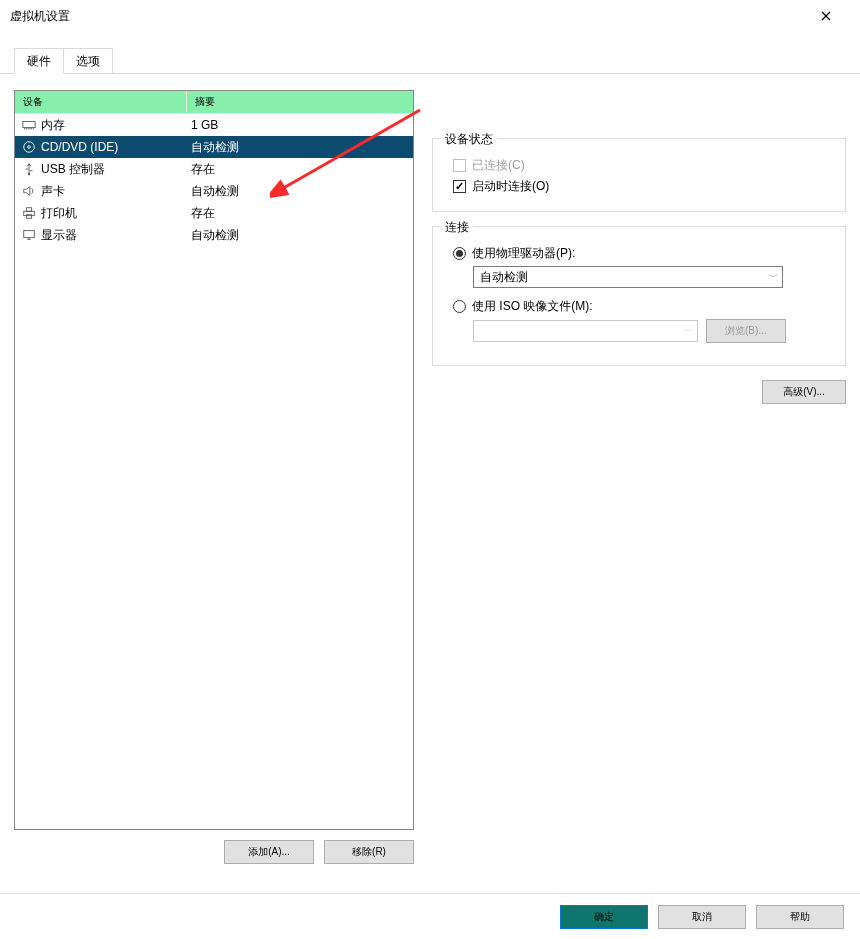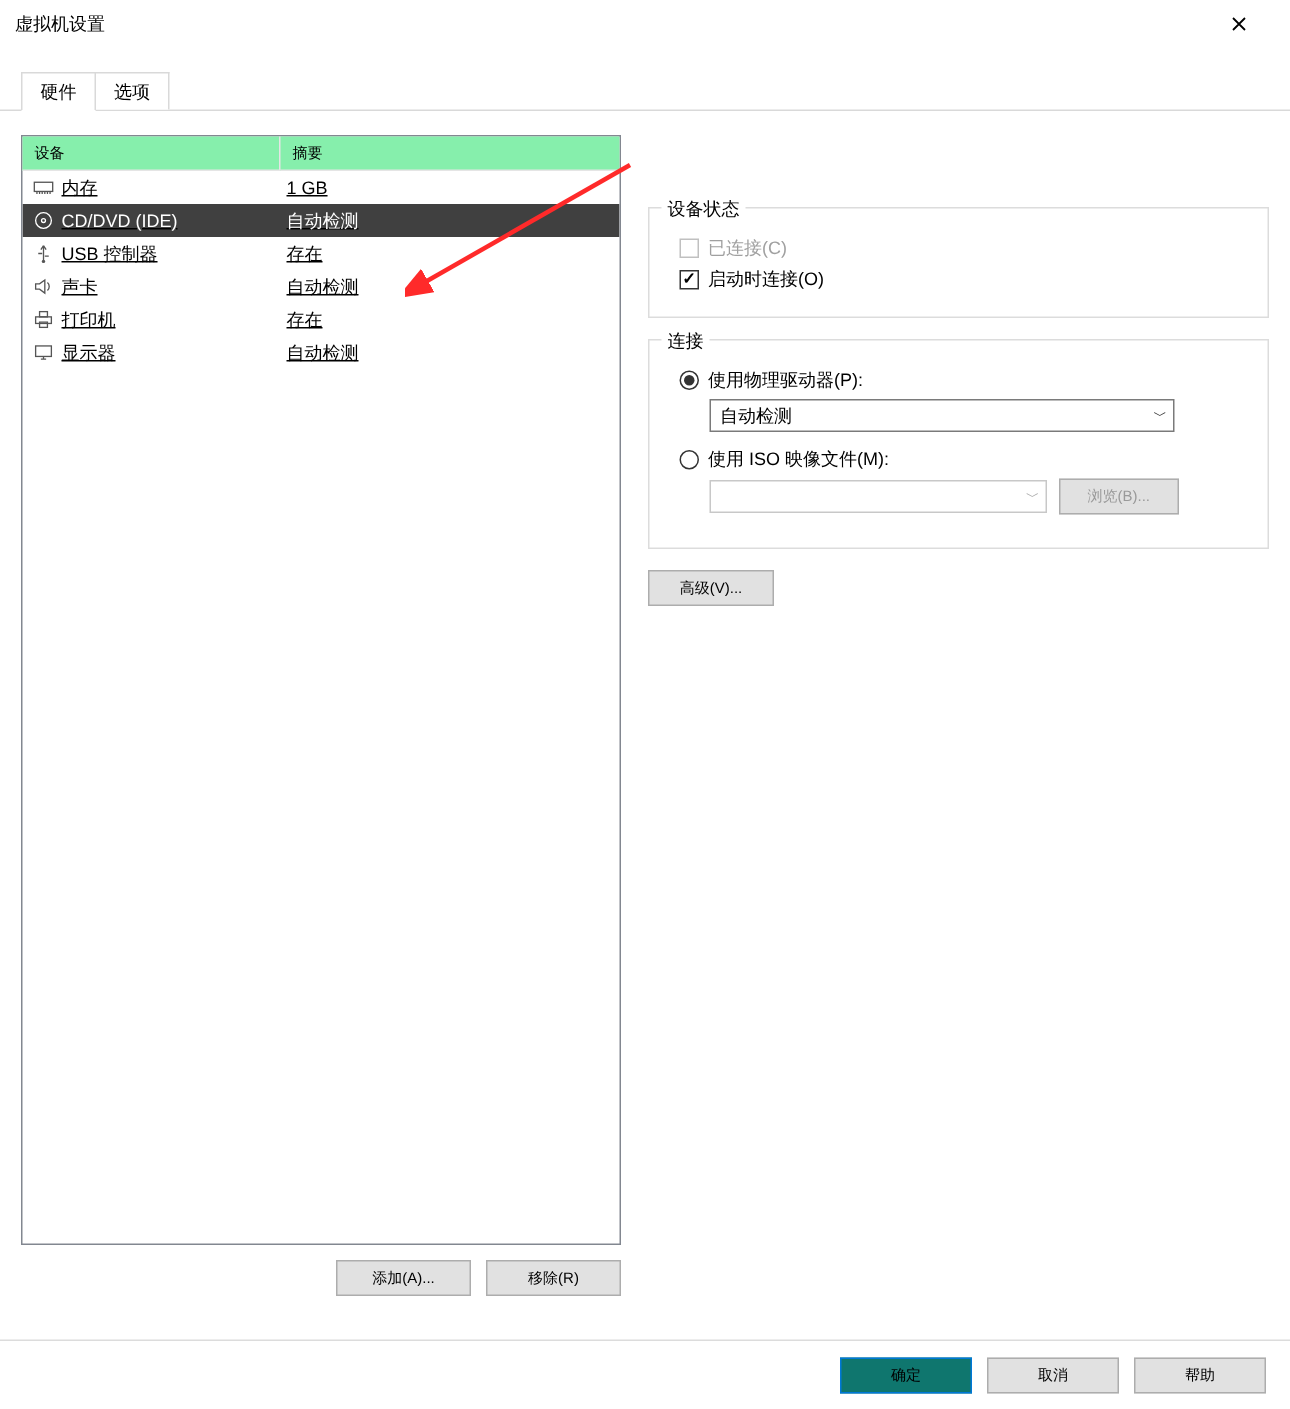--- a/index.html
+++ b/index.html
@@ -86,31 +86,31 @@
     width: 172px;
     padding: 4px 8px;
     border-right: 1px solid #e5e5e5;
     border-bottom: 1px solid #e5e5e5;
   }
   .list-header .col2 {
     flex: 1;
     padding: 4px 8px;
     border-bottom: 1px solid #e5e5e5;
   }
-  .list-body { flex:1; overflow:hidden;text-decoration:underline; }
+  .list-body { flex:1; overflow:hidden; }
   .row {
     display: flex;
     align-items: center;
     height: 22px;
     padding: 0 4px;
     font-size: 12px;
     cursor: default;
   }
   .row.selected {
-    background: #404040;
+    background: #0c4a6e;
     color: #fff;
   }
   .row .cell1 {
     width: 168px;
     display: flex;
     align-items: center;
     gap: 4px;
     padding-left: 2px;
   }
   .row .cell2 { flex:1; padding-left: 4px;}
@@ -209,21 +209,21 @@
   .iso-input {
     width: 225px; height:22px;
     border:1px solid #c8c8c8; background:#fff;
     display:flex; align-items:center; justify-content:space-between;
     padding:0 4px 0 6px;
     color:#888;
   }
   .iso-input .chev { font-size:9px; color:#aaa; }
   .btn.disabled { color:#9a9a9a; }
   .adv-row {
-    display:flex; 
+    display:flex; justify-content:flex-end;
     padding-right:0px;
   }
   
   .footer {
     position:absolute;
     bottom:0; left:0; right:0;
     border-top: 1px solid #dcdcdc;
     height: 46px;
     display:flex; align-items:center; justify-content:flex-end;
     gap: 10px;

